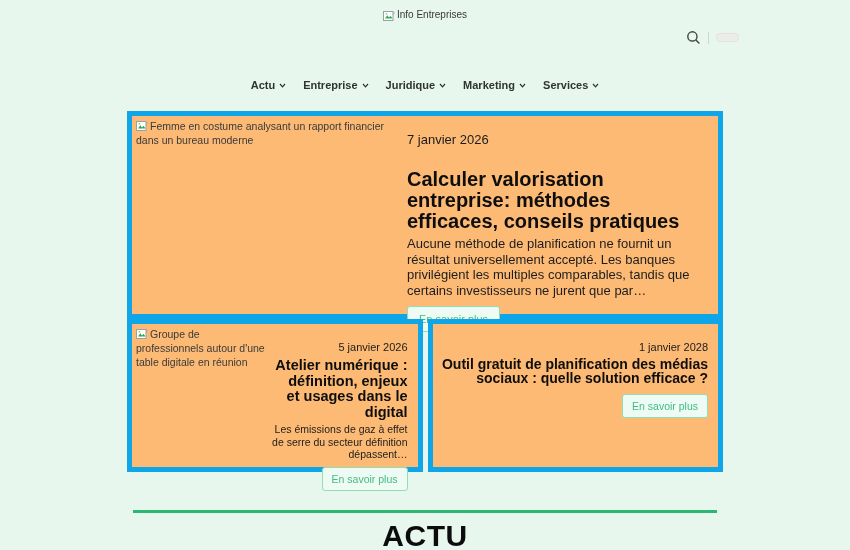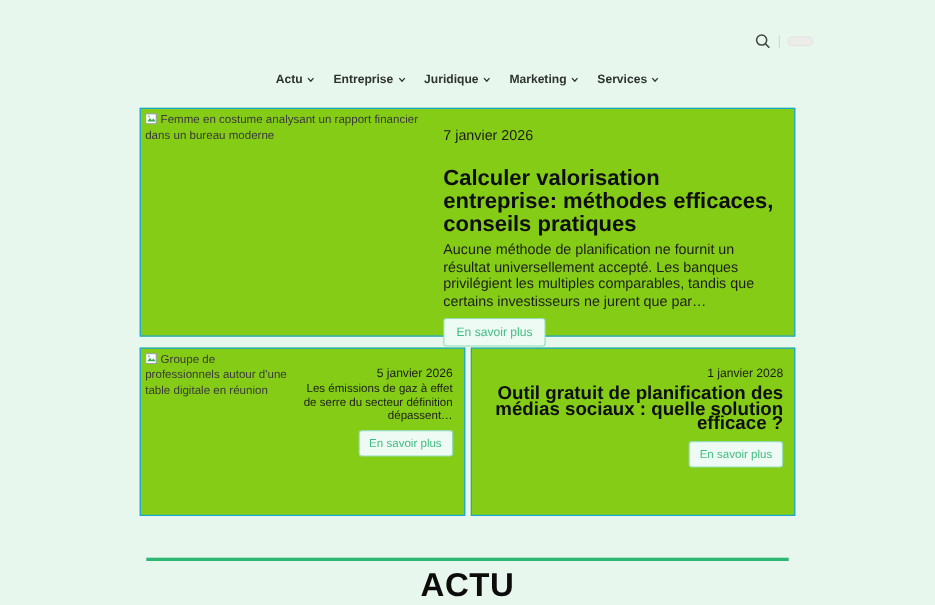--- a/index.html
+++ b/index.html
@@ -33,22 +33,22 @@
     display:flex; justify-content:center; align-items:center; gap:17px;
   }
   .nav-item {
     display:inline-flex; align-items:center; gap:4px;
     font-size:11px; font-weight:bold; color:#2e342f; cursor:pointer;
     text-decoration:none;
   }
   
   main { width:596px; margin:20px auto 0; }
   .card {
-    background:#84cc16;
-    border:1px solid #0ea5e9;
+    background:#fdba74;
+    border:5px solid #0ea5e9;
     display:flex;
   }
   .img-ph {
     font-size:10.5px; line-height:1.35; color:#3a3a3a;
     padding:3px 4px; overflow:hidden;
   }
   .img-ph svg { vertical-align:-2px; margin-right:2px; }
   .hero { height:208px; }
   .hero .img-ph { width:275px; }
   .hero-body { flex:1; padding:16px 14px 0 0; }
@@ -57,45 +57,54 @@
     margin:22px 0 4px; font-size:20px; line-height:21px;
     font-weight:bold; color:#0e0e0e;
   }
   .hero-excerpt { font-size:13px; line-height:15.5px; color:#1d1d1d; }
   .btn {
     display:inline-block; margin-top:8px;
     font-size:11px; color:#41bd82;
     background:#eefaf4; border:1px solid #93ddb6; border-radius:3px;
     padding:6px 11px; cursor:pointer;
   }
-  .cards-row { display:flex; gap:5px; margin-top:10px; }
+  .cards-row { display:flex; gap:5px; }
   .small-card { flex:1; height:153px; }
   .small-card .img-ph { width:140px; }
   .small-body { flex:1; padding:17px 10px 0 0;text-align:right; }
   .small-date { font-size:11px; line-height:13px; color:#1c1c1c; }
   .small-title {
     margin:4px 0 3px; font-size:14.5px; line-height:15.5px;
     font-weight:bold; color:#0e0e0e;
   }
-  .small-title.compact { font-size:17px; line-height:13.5px; }
+  .small-title.compact { font-size:14px; line-height:13.5px; }
   .small-excerpt { font-size:10.5px; line-height:12.5px; color:#1d1d1d; }
   .small-excerpt.compact { font-size:9.5px; line-height:11.5px; }
   .btn.small { margin-top:6px; font-size:10.5px; padding:5px 9px; }
   
   .section-head { margin-top:38px; }
   .section-rule { width:584px; height:3px; margin:0 auto; background:#2cb872; }
   .section-title {
     margin-top:6px; text-align:center;
     font-size:30px; font-weight:bold; color:#0c0c0c; letter-spacing:0.5px;
   }
 </style>
 </head>
 <body>
 
 <header>
+  <div class="logo">
+    <svg width="12" height="12" viewBox="0 0 12 12">
+      <rect x="0.5" y="1.5" width="9.5" height="9" fill="#ffffff" stroke="#9aa0a6"></rect>
+      <path d="M2 8.5 L4.3 5.2 L6 7.4 L7.5 5.8 L9.5 8.5 Z" fill="#34a853"></path>
+      <circle cx="3.4" cy="3.8" r="0.9" fill="#81c995"></circle>
+      <path d="M10 1.5 L11.5 3 L10 4.5" fill="none" stroke="#9aa0a6" stroke-width="0.8"></path>
+    </svg>
+    <span>Info Entreprises</span>
+  </div>
 
   <div class="header-tools">
     <span class="search-btn">
       <svg width="15" height="15" viewBox="0 0 15 15" fill="none" stroke="#414741" stroke-width="1.4">
         <circle cx="6.4" cy="6.4" r="4.6"></circle>
         <line x1="9.9" y1="9.9" x2="13.4" y2="13.4"></line>
       </svg>
     </span>
     <span class="tools-divider"></span>
     <span class="toggle-pill"></span>
@@ -160,20 +169,21 @@
       <div class="img-ph">
         <svg width="12" height="12" viewBox="0 0 12 12">
           <rect x="0.5" y="1.5" width="9.5" height="9" fill="#ffffff" stroke="#9aa0a6"></rect>
           <path d="M2 8.5 L4.3 5.2 L6 7.4 L7.5 5.8 L9.5 8.5 Z" fill="#34a853"></path>
           <circle cx="3.4" cy="3.8" r="0.9" fill="#81c995"></circle>
           <path d="M10 1.5 L11.5 3 L10 4.5" fill="none" stroke="#9aa0a6" stroke-width="0.8"></path>
         </svg><span>Groupe de professionnels autour d'une table digitale en réunion</span>
       </div>
       <div class="small-body">
         <div class="small-date">5 janvier 2026</div>
+        <h3 class="small-title">Atelier numérique : définition, enjeux et usages dans le digital</h3>
         <p class="small-excerpt">Les émissions de gaz à effet de serre du secteur définition dépassent…</p>
         <a class="btn small">En savoir plus</a>
       </div>
     </article>
 
     <article class="card small-card">
       <div class="small-body">
         <div class="small-date">1 janvier 2028</div>
         <h3 class="small-title compact">Outil gratuit de planification des médias sociaux : quelle solution efficace ?</h3>
         <a class="btn small">En savoir plus</a>

